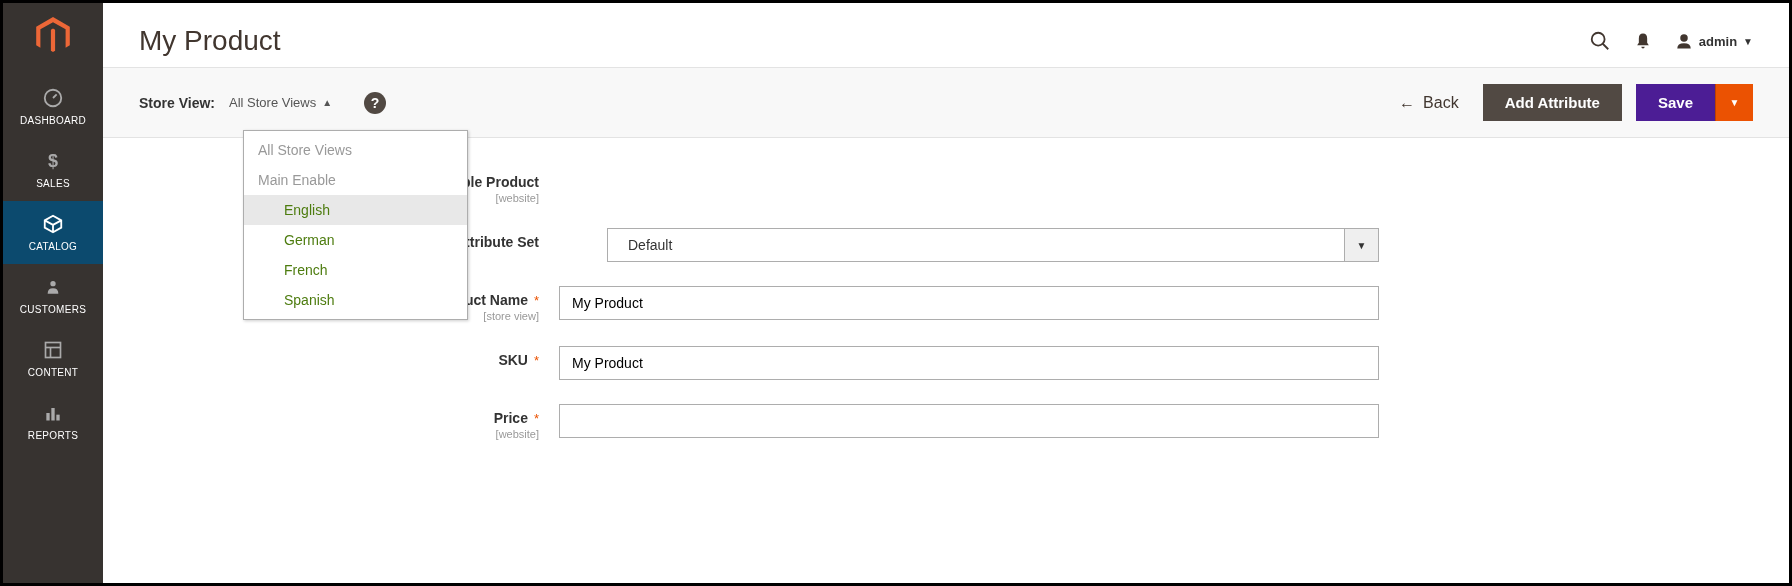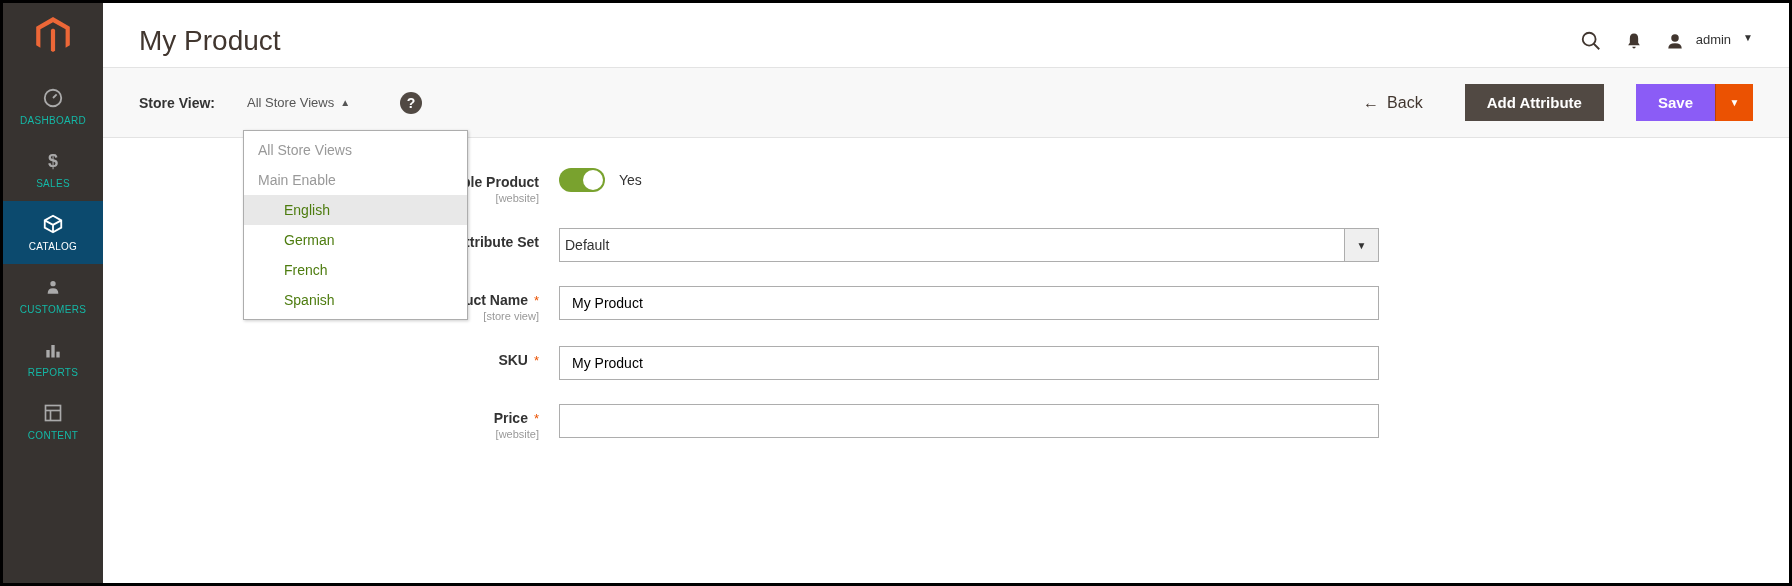--- a/index.html
+++ b/index.html
@@ -4,76 +4,76 @@
 <style>
 * { box-sizing: border-box; margin: 0; padding: 0; }
 body { font-family: 'Helvetica Neue', Arial, sans-serif; font-size: 13px; color: #333; background: #fff; width: 1792px; height: 586px; border: 3px solid #000; overflow: hidden; }
 
 .layout { display: flex; height: 100%; }
 
 
 .sidebar { width: 100px; background: #373330; display: flex; flex-direction: column; align-items: center; padding-top: 12px; }
 .logo { width: 42px; height: 42px; margin-bottom: 18px; display: flex; align-items: center; justify-content: center; }
 .logo svg { width: 42px; height: 42px; }
-.nav-item { width: 100px; padding: 10px 0 12px; display: flex; flex-direction: column; align-items: center; color: #14b8a6; cursor: pointer; }
+.nav-item { width: 100px; padding: 10px 0 12px; display: flex; flex-direction: column; align-items: center; color: #ffffff; cursor: pointer; }
 .nav-item.active { background: #0c4a6e; color: #fff; }
 .nav-item .nav-icon { height: 26px; display: flex; align-items: center; justify-content: center; margin-bottom: 4px; }
 .nav-item .nav-label { font-size: 10px; letter-spacing: 0.3px; }
 
 
 .main { flex: 1; display: flex; flex-direction: column; background: #fff; overflow: hidden; }
 .topbar { display: flex; align-items: center; justify-content: space-between; padding: 22px 36px 10px 36px; }
 .page-title { font-size: 28px; font-weight: 400; color: #41362f; }
 .top-actions { display: flex; align-items: center; gap: 22px; }
 .icon-btn { cursor: pointer; color: #41362f; display: flex; align-items: center; }
-.admin-user { display: flex; gap: 12px; cursor: pointer; }
+.admin-user { display: flex; align-items: center; gap: 6px; cursor: pointer; font-weight: bold; }
 .admin-user .chev { font-size: 10px; color: #333; }
 
 
 .toolbar { background: #f8f8f8; border-top: 1px solid #e3e3e3; border-bottom: 1px solid #e3e3e3; padding: 16px 36px; display: flex; align-items: center; justify-content: space-between; position: relative; }
-.toolbar-left { display: flex; align-items: center; gap: 32px; position: relative; }
+.toolbar-left { display: flex; align-items: center; gap: 14px; position: relative; }
 .store-view-label { font-weight: 600; font-size: 14px; color: #333; }
 .store-view-current { font-size: 13px; color: #555; display: flex; align-items: center; gap: 6px; cursor: pointer; }
 .help-icon { width: 22px; height: 22px; border-radius: 50%; background: #514943; color: #fff; display: flex; align-items: center; justify-content: center; font-weight: 700; font-size: 14px; margin-left: 18px; cursor: pointer; }
 
 
 .dropdown { position: absolute; top: 38px; left: 104px; width: 225px; background: #fff; border: 1px solid #adadad; box-shadow: 1px 1px 3px rgba(0,0,0,0.2); z-index: 100; padding: 4px 0; }
 .dropdown-item { padding: 7px 14px; font-size: 14px; color: #888; cursor: pointer; }
 .dropdown-item.lvl1 { padding-left: 28px; }
 .dropdown-item.lvl2 { padding-left: 40px; color: #4d7c0f; }
 .dropdown-item.selected { background: #e8e8e8; }
 .dropdown-item.disabled { color: #999; cursor: default; }
 
 
 .toolbar-right { display: flex; align-items: center; gap: 14px; }
 .back-link { display: flex; align-items: center; gap: 8px; font-size: 16px; color: #41362f; cursor: pointer; margin-right: 10px; }
-.btn { padding: 10px 22px; font-size: 15px; border: none; cursor: pointer; font-weight: 600; margin-left: 18px; }
+.btn { padding: 10px 22px; font-size: 15px; border: none; cursor: pointer; font-weight: 600; }
 .btn-secondary { background: #514943; color: #fff; }
-.btn-primary { background: #8b5cf6; color: #fff; }
+.btn-primary { background: #4c1d95; color: #fff; }
 .btn-split { display: flex; }
 .btn-split .btn-primary { }
 .btn-split .split-toggle { background: #eb5202; border-left: 1px solid rgba(0,0,0,0.2); color: #fff; width: 38px; display: flex; align-items: center; justify-content: center; cursor: pointer; }
 
 
 .form-area { padding: 30px 36px; }
 .form-row { display: flex; align-items: flex-start; margin-bottom: 24px; }
 .form-label-col { width: 420px; text-align: right; padding-right: 20px; padding-top: 6px; }
 .form-label { font-size: 14px; color: #333; font-weight: 600; }
 .form-scope { font-size: 11px; color: #999; display: block; margin-top: 2px; }
 .required-mark { color: #eb5202; margin-left: 6px; }
 .form-input-col { flex: 1; max-width: 820px; display: flex; align-items: center; }
 
 
 .toggle { width: 46px; height: 24px; background: #79a22e; border-radius: 12px; position: relative; cursor: pointer; }
 .toggle .knob { position: absolute; right: 2px; top: 2px; width: 20px; height: 20px; background: #fff; border-radius: 50%; }
 .toggle-label { margin-left: 14px; font-size: 14px; }
 
 
 .select-wrap { display: flex; width: 100%; }
-.select-wrap .select-body { flex: 1; border: 1px solid #adadad; padding: 8px 5px; font-size: 14px; background: #fff; }
+.select-wrap .select-body { flex: 1; border: 1px solid #adadad; padding: 8px 20px; font-size: 14px; background: #fff; margin-left: 48px; }
 .select-wrap .select-toggle { width: 34px; border: 1px solid #adadad; border-left: none; background: #efefef; display: flex; align-items: center; justify-content: center; cursor: pointer; font-size: 10px; }
 
 
 .text-input { width: 100%; border: 1px solid #adadad; padding: 8px 12px; font-size: 14px; background: #fff; }
 </style>
 </head>
 <body>
 
 <div class="layout">
 
@@ -112,37 +112,37 @@
       <span class="nav-icon">
           <svg width="16" height="22" viewBox="0 0 24 24" fill="#aaa">
             <circle cx="12" cy="7" r="4"></circle>
             <path d="M4 22 Q4 14 12 14 Q20 14 20 22 Z"></path>
           </svg>
         </span>
       <span class="nav-label">CUSTOMERS</span>
     </div>
     <div class="nav-item">
       <span class="nav-icon">
+          <svg width="20" height="20" viewBox="0 0 24 24" fill="none" stroke="#aaa" stroke-width="2">
+            <rect x="3" y="3" width="18" height="18"></rect>
+            <line x1="3" y1="9" x2="21" y2="9"></line>
+            <line x1="9" y1="9" x2="9" y2="21"></line>
+          </svg>
+        </span>
+      <span class="nav-label">CONTENT</span>
+    </div>
+    <div class="nav-item">
+      <span class="nav-icon">
           <svg width="20" height="20" viewBox="0 0 24 24" fill="#aaa">
             <rect x="4" y="12" width="4" height="9"></rect>
             <rect x="10" y="6" width="4" height="15"></rect>
             <rect x="16" y="14" width="4" height="7"></rect>
           </svg>
         </span>
       <span class="nav-label">REPORTS</span>
-    </div>
-    <div class="nav-item">
-      <span class="nav-icon">
-          <svg width="20" height="20" viewBox="0 0 24 24" fill="none" stroke="#aaa" stroke-width="2">
-            <rect x="3" y="3" width="18" height="18"></rect>
-            <line x1="3" y1="9" x2="21" y2="9"></line>
-            <line x1="9" y1="9" x2="9" y2="21"></line>
-          </svg>
-        </span>
-      <span class="nav-label">CONTENT</span>
     </div>
   </div>
 
   <div class="main">
     <div class="topbar">
       <h1 class="page-title">My Product</h1>
       <div class="top-actions">
         <span class="icon-btn">
             <svg width="22" height="22" viewBox="0 0 24 24" fill="none" stroke="#41362f" stroke-width="2">
               <circle cx="10" cy="10" r="7"></circle>
@@ -199,26 +199,20 @@
       </div>
     </div>
 
     <div class="form-area">
 
       <div class="form-row">
         <div class="form-label-col">
           <span class="form-label">Enable Product</span>
           <span class="form-scope">[website]</span>
         </div>
-        <div class="form-input-col">
-          <div class="toggle">
-              <div class="knob"></div>
-            </div>
-          <span class="toggle-label">Yes</span>
-        </div>
       </div>
 
       <div class="form-row">
         <div class="form-label-col">
           <span class="form-label">Attribute Set</span>
         </div>
         <div class="form-input-col">
           <div class="select-wrap">
             <div class="select-body">Default</div>
             <div class="select-toggle">▼</div>

